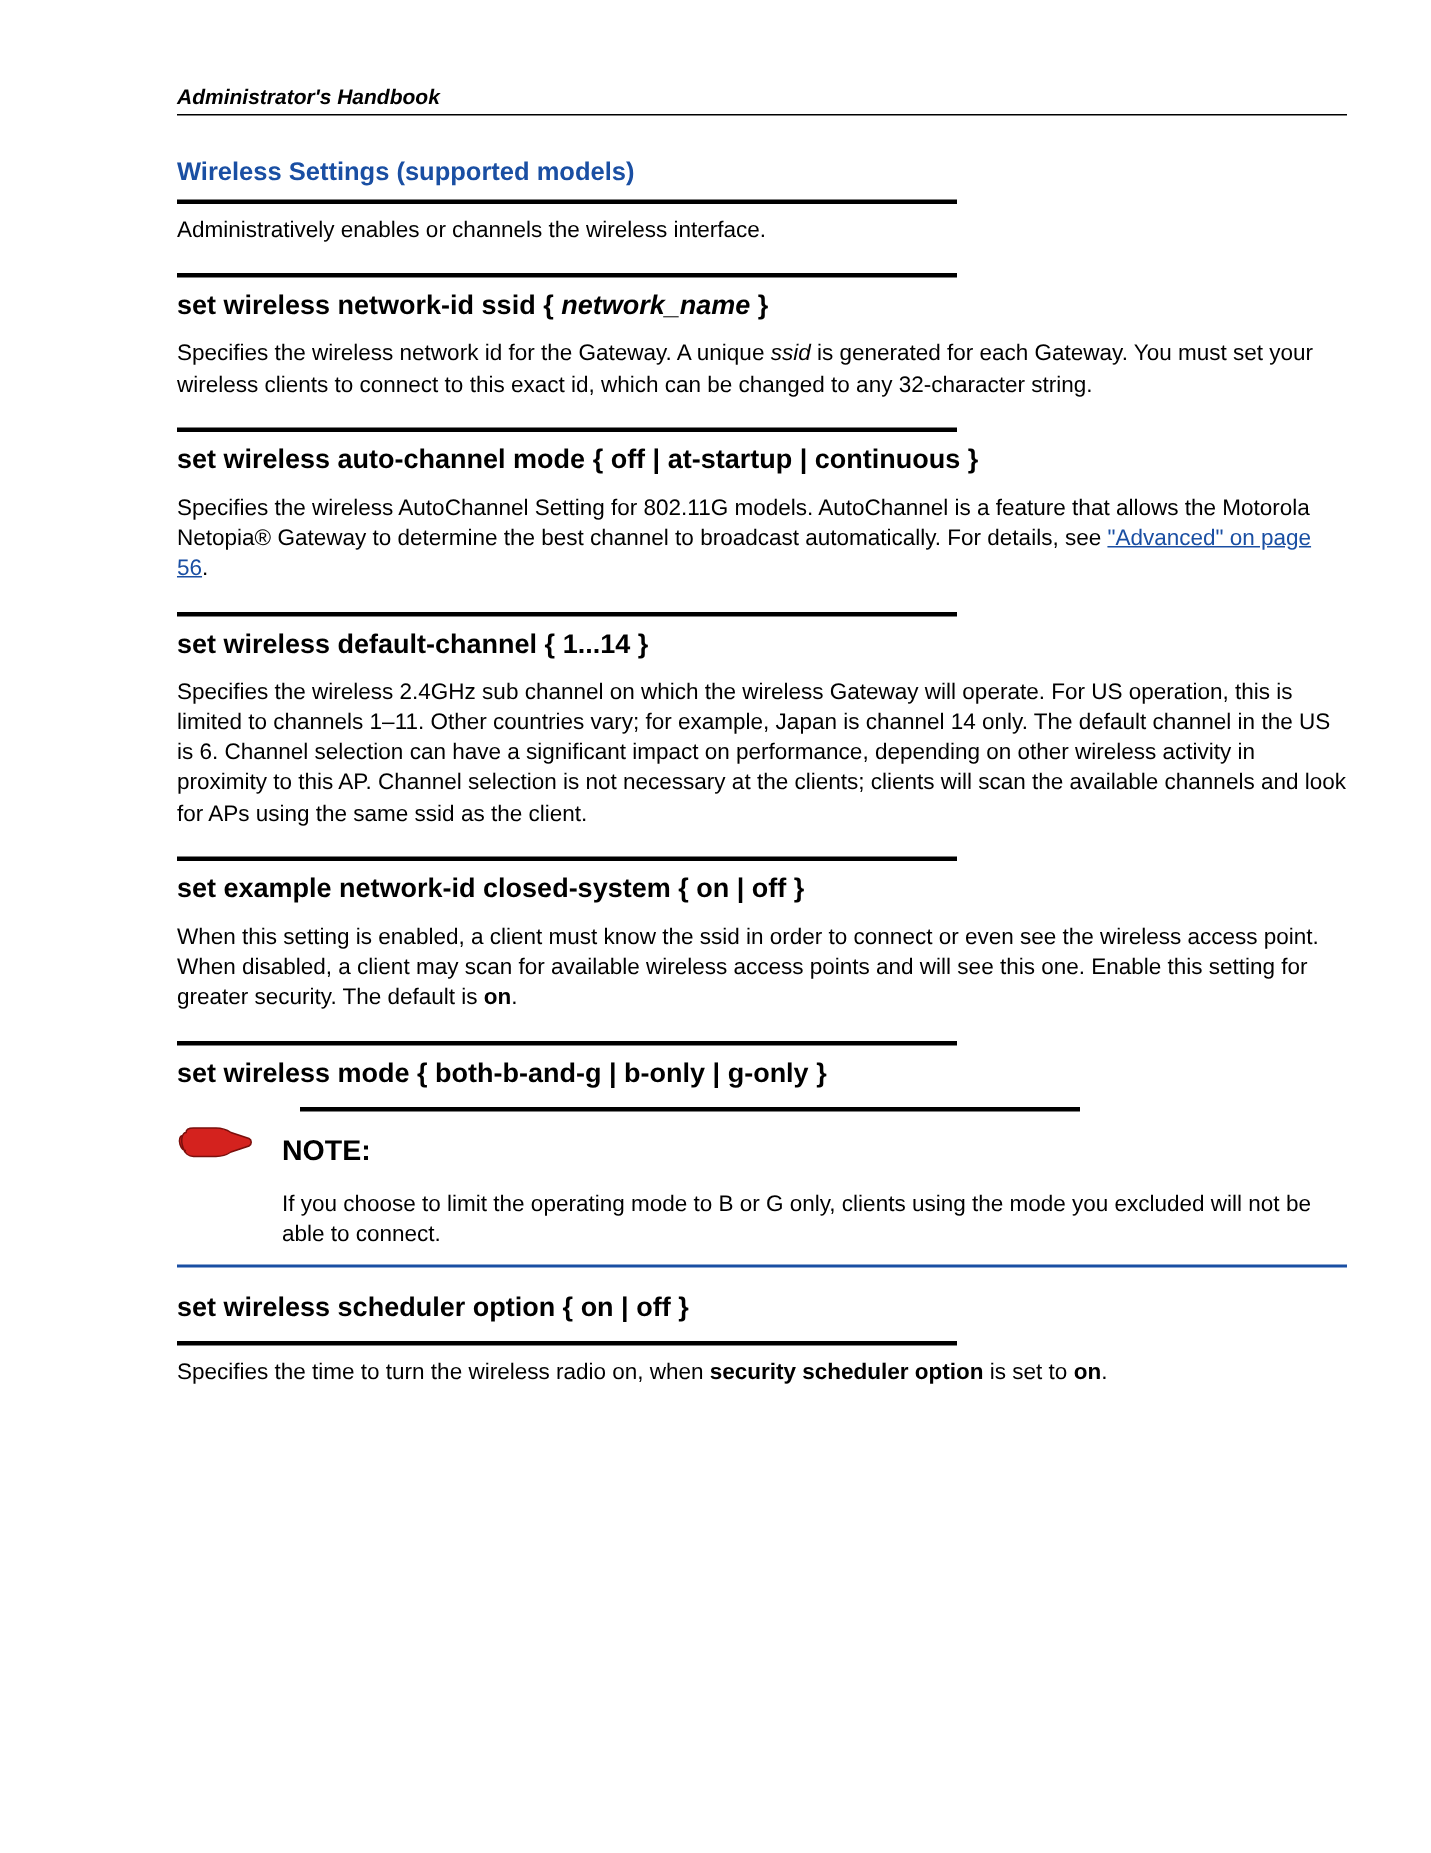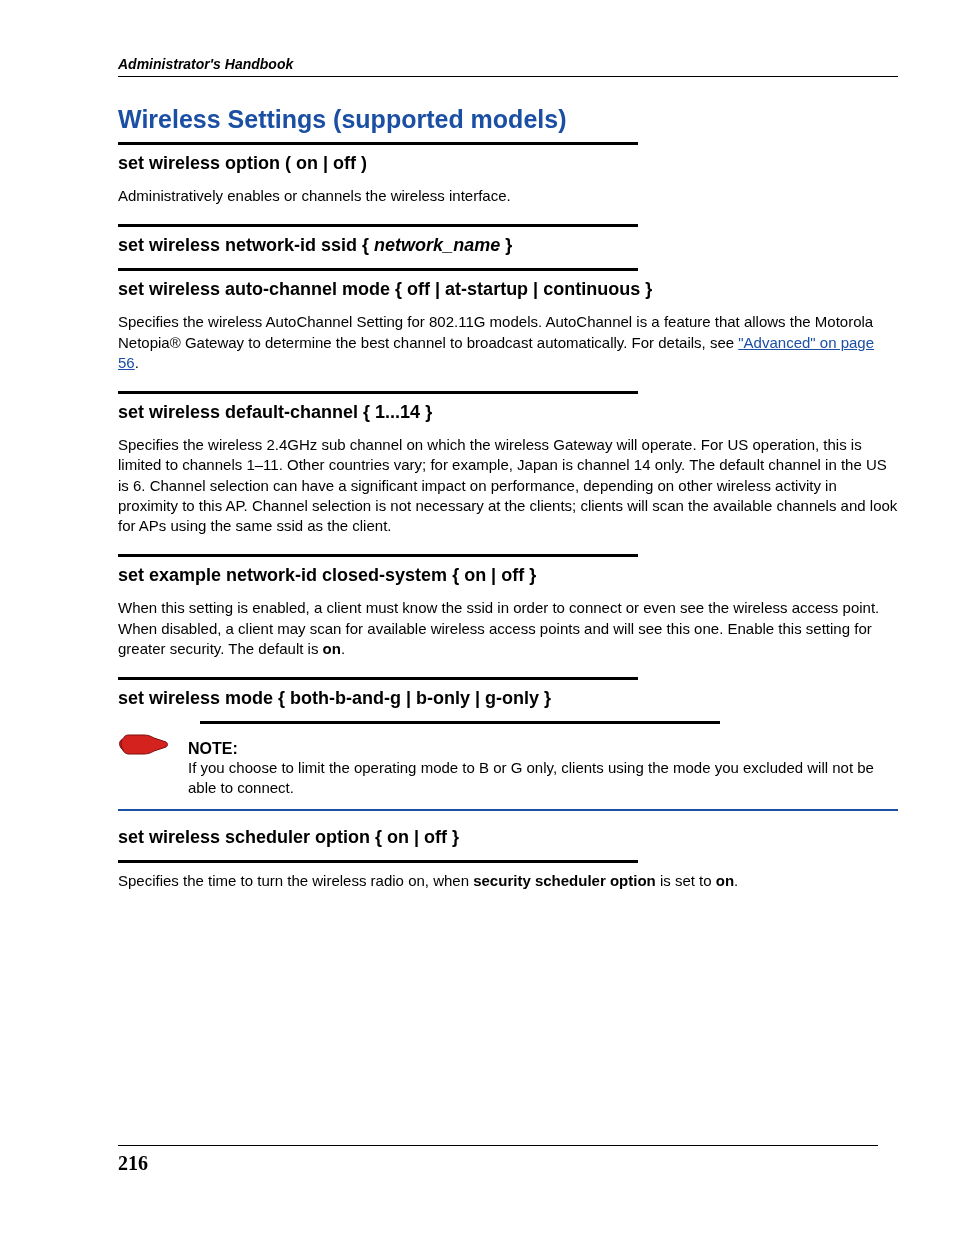--- a/index.html
+++ b/index.html
@@ -25,21 +25,21 @@
     color: #000;
     margin-bottom: 4px;
   }
   .top-rule {
     border-bottom: 1px solid #000;
     margin-bottom: 28px;
   }
   .section-title {
     color: #1a4fa3;
     font-weight: bold;
-    font-size: 25px;
+    font-size: 17px;
     margin-bottom: 8px;
   }
   .hr-thick {
     border: none;
     border-top: 3px solid #000;
     width: 520px;
     margin: 6px 0 8px 0;
   }
   .subhead {
     font-weight: bold;
@@ -65,21 +65,22 @@
     margin-bottom: 10px;
   }
   .note-icon {
     flex: 0 0 70px;
   }
   .note-content {
     flex: 1;
   }
   .note-label {
     font-weight: bold;
-    font-size: 16px;
+    font-size: 19px;
+    margin-bottom: 14px;
     margin-top: 12px;
   }
   .note-text {
     font-size: 15px;
     line-height: 1.35;
   }
   .note-rule {
     border: none;
     border-top: 2px solid #1a4fa3;
     margin: 10px 0 16px 0;
@@ -104,27 +105,29 @@
 <body>
 
 <div class="page">
 
   <div class="running-header">Administrator's Handbook</div>
   <div class="top-rule"></div>
 
   <div class="section-title">Wireless Settings (supported models)</div>
 
   <hr class="hr-thick">
-  <div class="subhead">set wireless option ( on | off )</div>
   <p class="body-text">Administratively enables or channels the wireless interface.</p>
 
   <hr class="hr-thick">
   <div class="subhead">
     <span>set wireless network-id ssid { </span><span class="italic">network_name</span><span> }</span>
   </div>
+  <p class="body-text">
+    <span>Specifies the wireless network id for the Gateway. A unique </span><span class="italic">ssid</span><span> is generated for each Gateway. You must set your wireless clients to connect to this exact id, which can be changed to any 32-character string.</span>
+  </p>
 
   <hr class="hr-thick">
   <div class="subhead">set wireless auto-channel mode { off | at-startup | continuous }</div>
   <p class="body-text">
     <span>Specifies the wireless AutoChannel Setting for 802.11G models. AutoChannel is a feature that allows the Motorola Netopia® Gateway to determine the best channel to broadcast automatically. For details, see </span><a class="link">"Advanced" on page 56</a><span>.</span>
   </p>
 
   <hr class="hr-thick">
   <div class="subhead">set wireless default-channel { 1...14 }</div>
   <p class="body-text">Specifies the wireless 2.4GHz sub channel on which the wireless Gateway will operate. For US operation, this is limited to channels 1–11. Other countries vary; for example, Japan is channel 14 only. The default channel in the US is 6. Channel selection can have a significant impact on performance, depending on other wireless activity in proximity to this AP. Channel selection is not necessary at the clients; clients will scan the available channels and look for APs using the same ssid as the client.</p>
@@ -152,14 +155,13 @@
   </div>
   <hr class="note-rule">
 
   <div class="subhead">set wireless scheduler option { on | off }</div>
 
   <hr class="hr-thick">
   <p class="body-text">
     <span>Specifies the time to turn the wireless radio on, when </span><span class="bold">security scheduler option</span><span> is set to </span><span class="bold">on</span><span>.</span>
   </p>
 
-  <div class="page-number">216</div>
 </div>
 
 </body></html>

